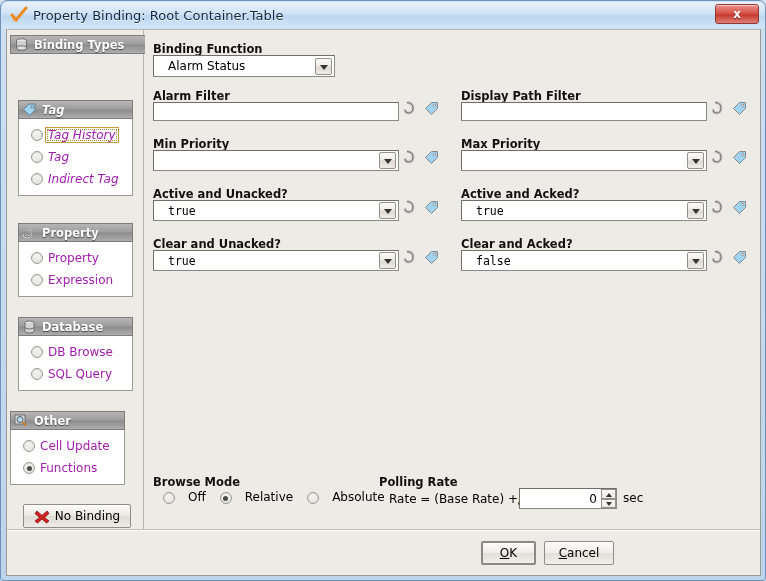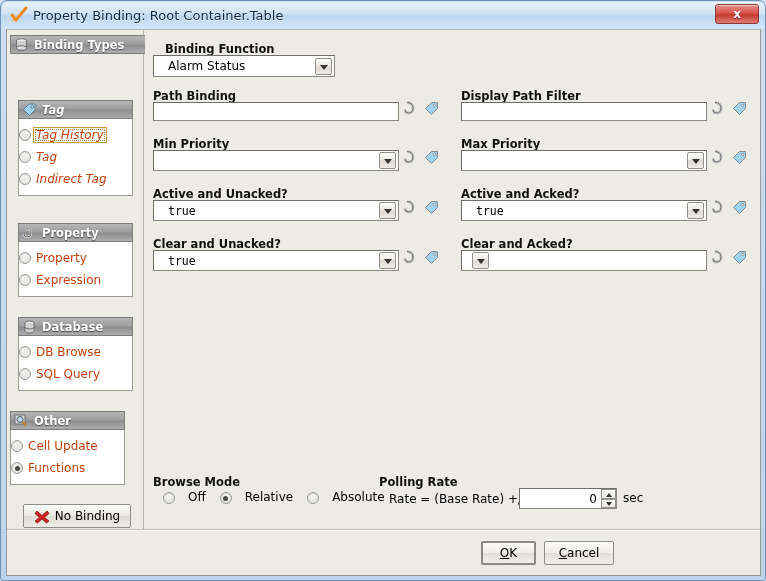--- a/index.html
+++ b/index.html
@@ -72,22 +72,22 @@
     text-shadow:0 1px 1px rgba(0,0,0,.55);
     padding-left:3px;
   }
   .grp-hdr .ghi{width:15px;height:14px;margin-right:5px;position:relative;flex:0 0 auto;}
   .grp-body{
     background:#fff;border:1px solid #9b9b93;border-top:none;
     padding:5px 0 5px 0;
   }
   .panel{position:absolute;}
   .opt{
-    display:flex;align-items:center;height:22px;
-    font-size:12px;color:#c2410c;
+    display:flex;align-items:center;height:22px;padding-left:12px;
+    font-size:12px;color:#a21caf;
   }
   .radio{
     width:12px;height:12px;border-radius:50%;box-sizing:border-box;
     border:1px solid #9a9a93;
     background:linear-gradient(to bottom,#f6f6f4 0%,#e3e3df 100%);
     margin-right:5px;flex:0 0 auto;position:relative;
     box-shadow:inset 0 1px 1px rgba(0,0,0,.10);
   }
   .radio.sel:after{
     content:"";position:absolute;left:2.5px;top:2.5px;width:5px;height:5px;
@@ -329,27 +329,27 @@
           <svg width="16" height="15" viewBox="0 0 16 15">
             <path d="M3 2 L8 6.5 L13 2 L15 4.5 L10.5 8.5 L15 12 L12.5 14 L8 10 L3.5 14 L1 12 L5.5 8.5 L1 4.5 Z" fill="#cc2222" stroke="#8e1212" stroke-width=".8"></path>
           </svg>
         </span>
         <span>No Binding</span>
       </div>
     </div>
 
     <div class="content">
 
-      <div class="fld-label" style="left:20px;top:12px;">Binding Function</div>
+      <div class="fld-label" style="left:8px;top:12px;">Binding Function</div>
       <div class="combo small" style="left:8px;top:25px;width:182px;">
         <span class="cval">Alarm Status</span>
         <span class="carrow"></span>
       </div>
 
-      <div class="fld-label" style="left:8px;top:59px;">Path Binding</div>
+      <div class="fld-label" style="left:8px;top:59px;">Alarm Filter</div>
       <div class="txt" style="left:8px;top:72px;width:246px;"></div>
       <div class="ficons" style="left:258px;top:70px;">
         <span class="ico-bind">
           <svg width="15" height="16" viewBox="0 0 15 16">
             <path d="M4 2.5 q6 .4 6 5.5 q0 5 -4.6 5 q-3.4 0 -3.4 -3.4" fill="none" stroke="#c9c9c9" stroke-width="3"></path>
             <path d="M4 2.5 q6 .4 6 5.5 q0 5 -4.6 5 q-3.4 0 -3.4 -3.4" fill="none" stroke="#6a6a6a" stroke-width="1"></path>
           </svg>
         </span>
         <span class="ico-tag">
           <svg width="15" height="15" viewBox="0 0 15 15">
@@ -471,20 +471,21 @@
         <span class="ico-tag">
           <svg width="15" height="15" viewBox="0 0 15 15">
             <path d="M1.5 7.5 L7.5 1.5 H13.5 V7.5 L7.5 13.5 Z" fill="#9fd3f0" stroke="#8a8a8a"></path>
             <circle cx="10.6" cy="4.4" r="1.2" fill="#fff" stroke="#8a8a8a"></circle>
           </svg>
         </span>
       </div>
 
       <div class="fld-label" style="left:316px;top:207px;">Clear and Acked?</div>
       <div class="combo" style="left:316px;top:220px;width:246px;">
+        <span class="cval">false</span>
         <span class="carrow"></span>
       </div>
       <div class="ficons" style="left:566px;top:219px;">
         <span class="ico-bind">
           <svg width="15" height="16" viewBox="0 0 15 16">
             <path d="M4 2.5 q6 .4 6 5.5 q0 5 -4.6 5 q-3.4 0 -3.4 -3.4" fill="none" stroke="#c9c9c9" stroke-width="3"></path>
             <path d="M4 2.5 q6 .4 6 5.5 q0 5 -4.6 5 q-3.4 0 -3.4 -3.4" fill="none" stroke="#6a6a6a" stroke-width="1"></path>
           </svg>
         </span>
         <span class="ico-tag">

